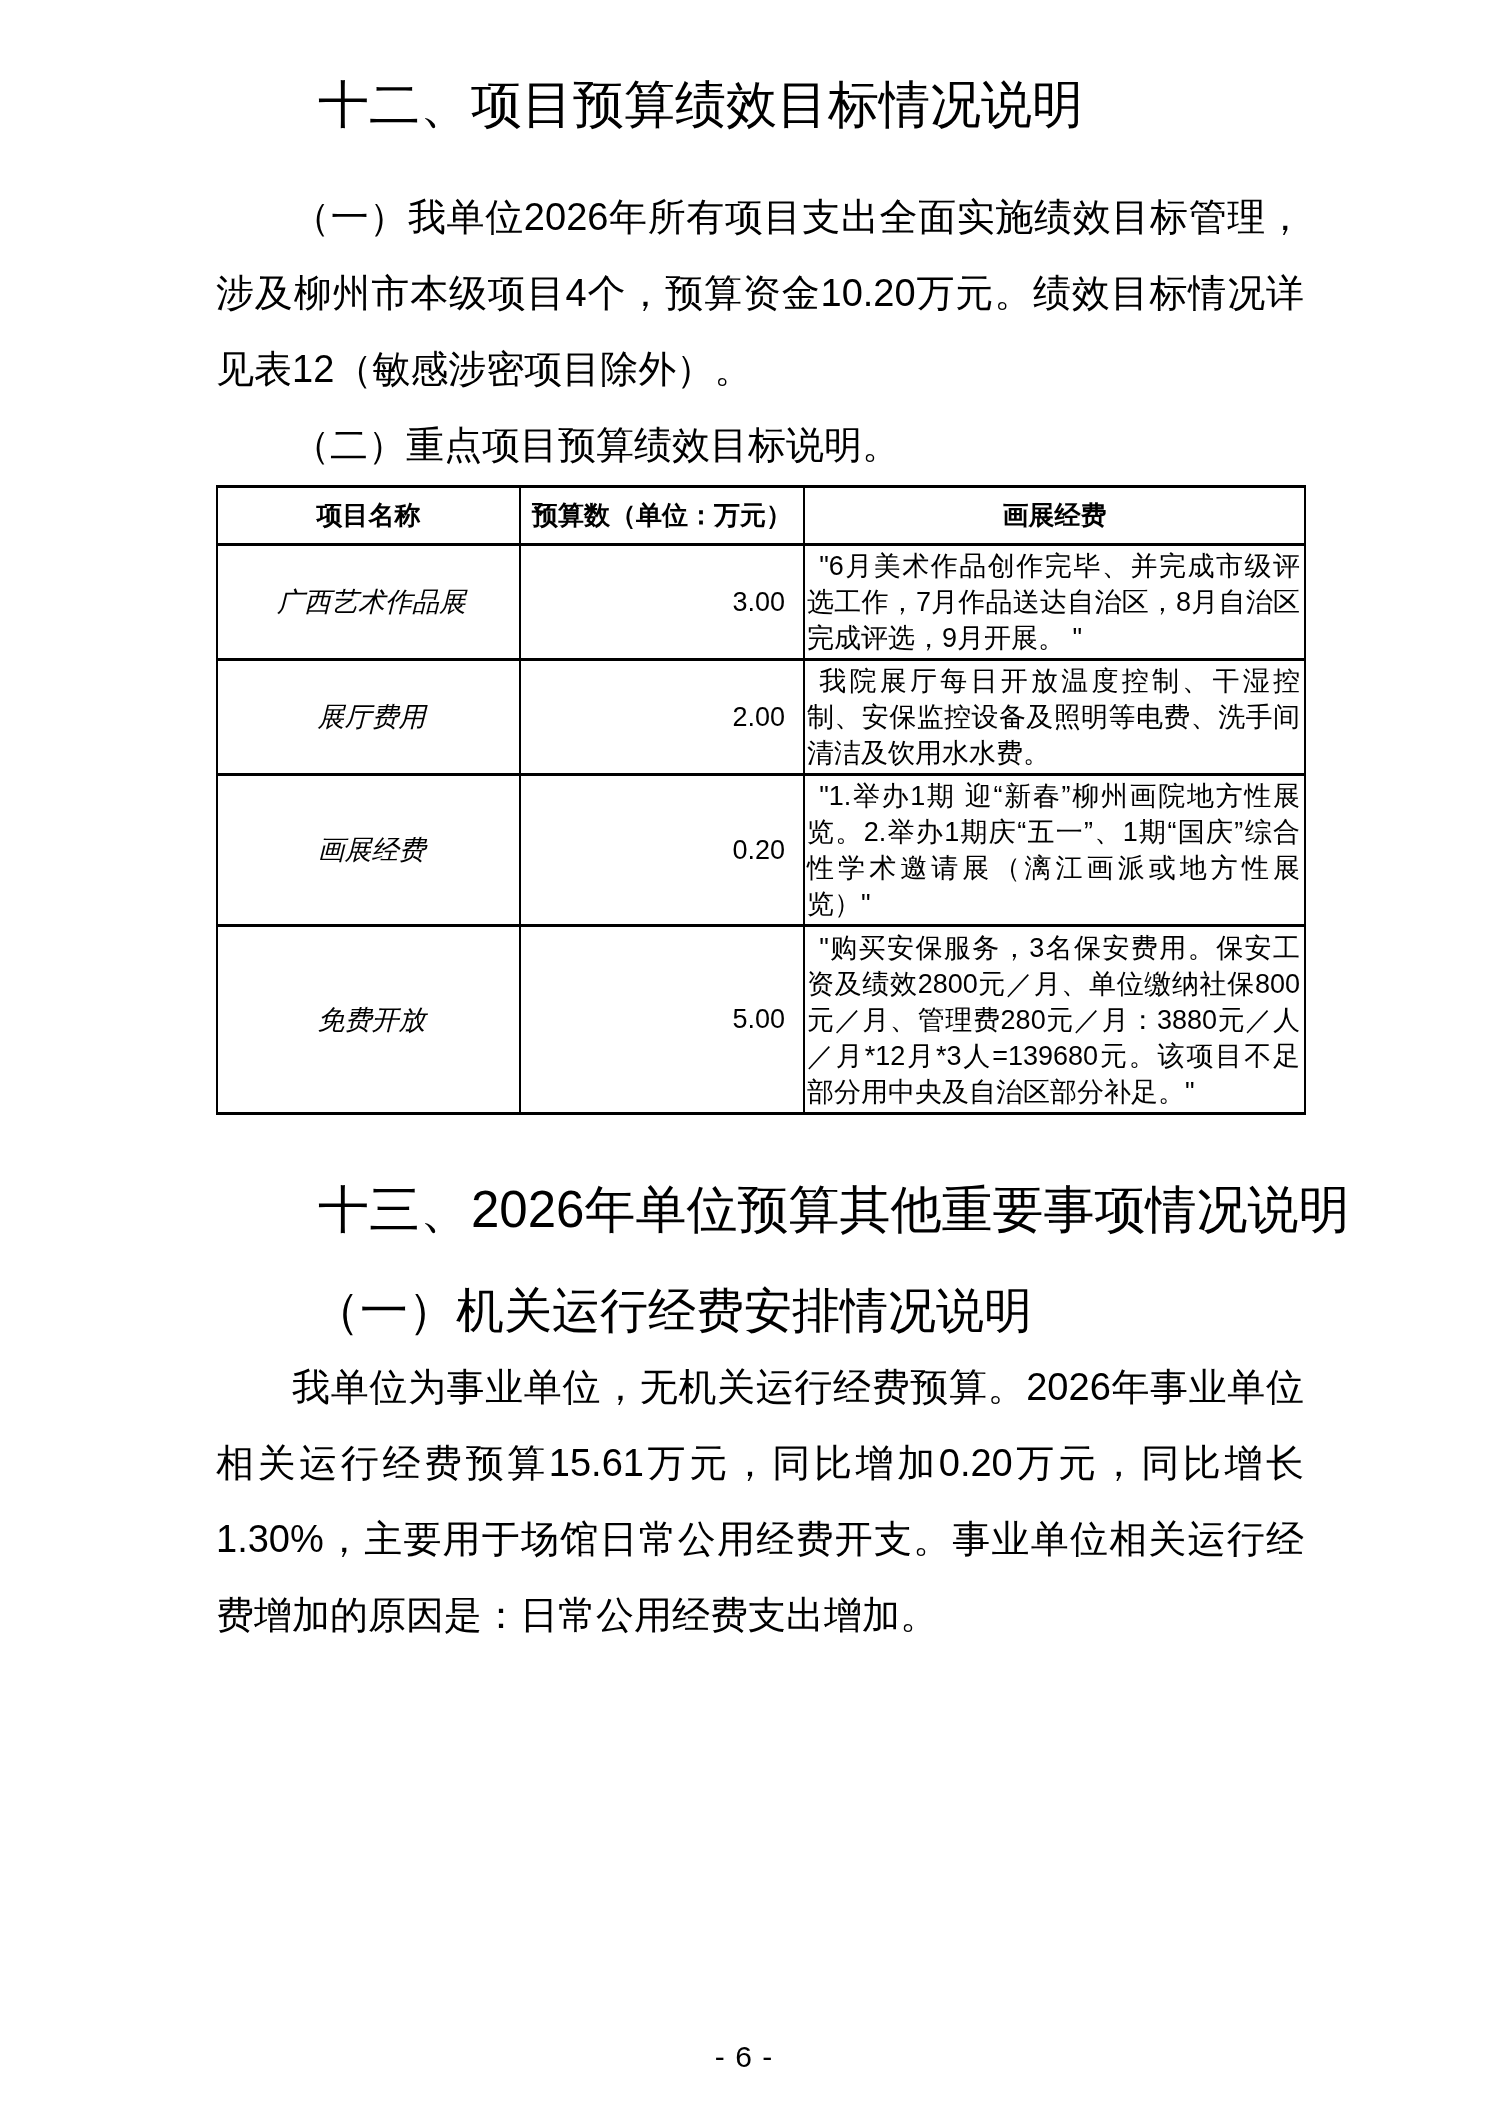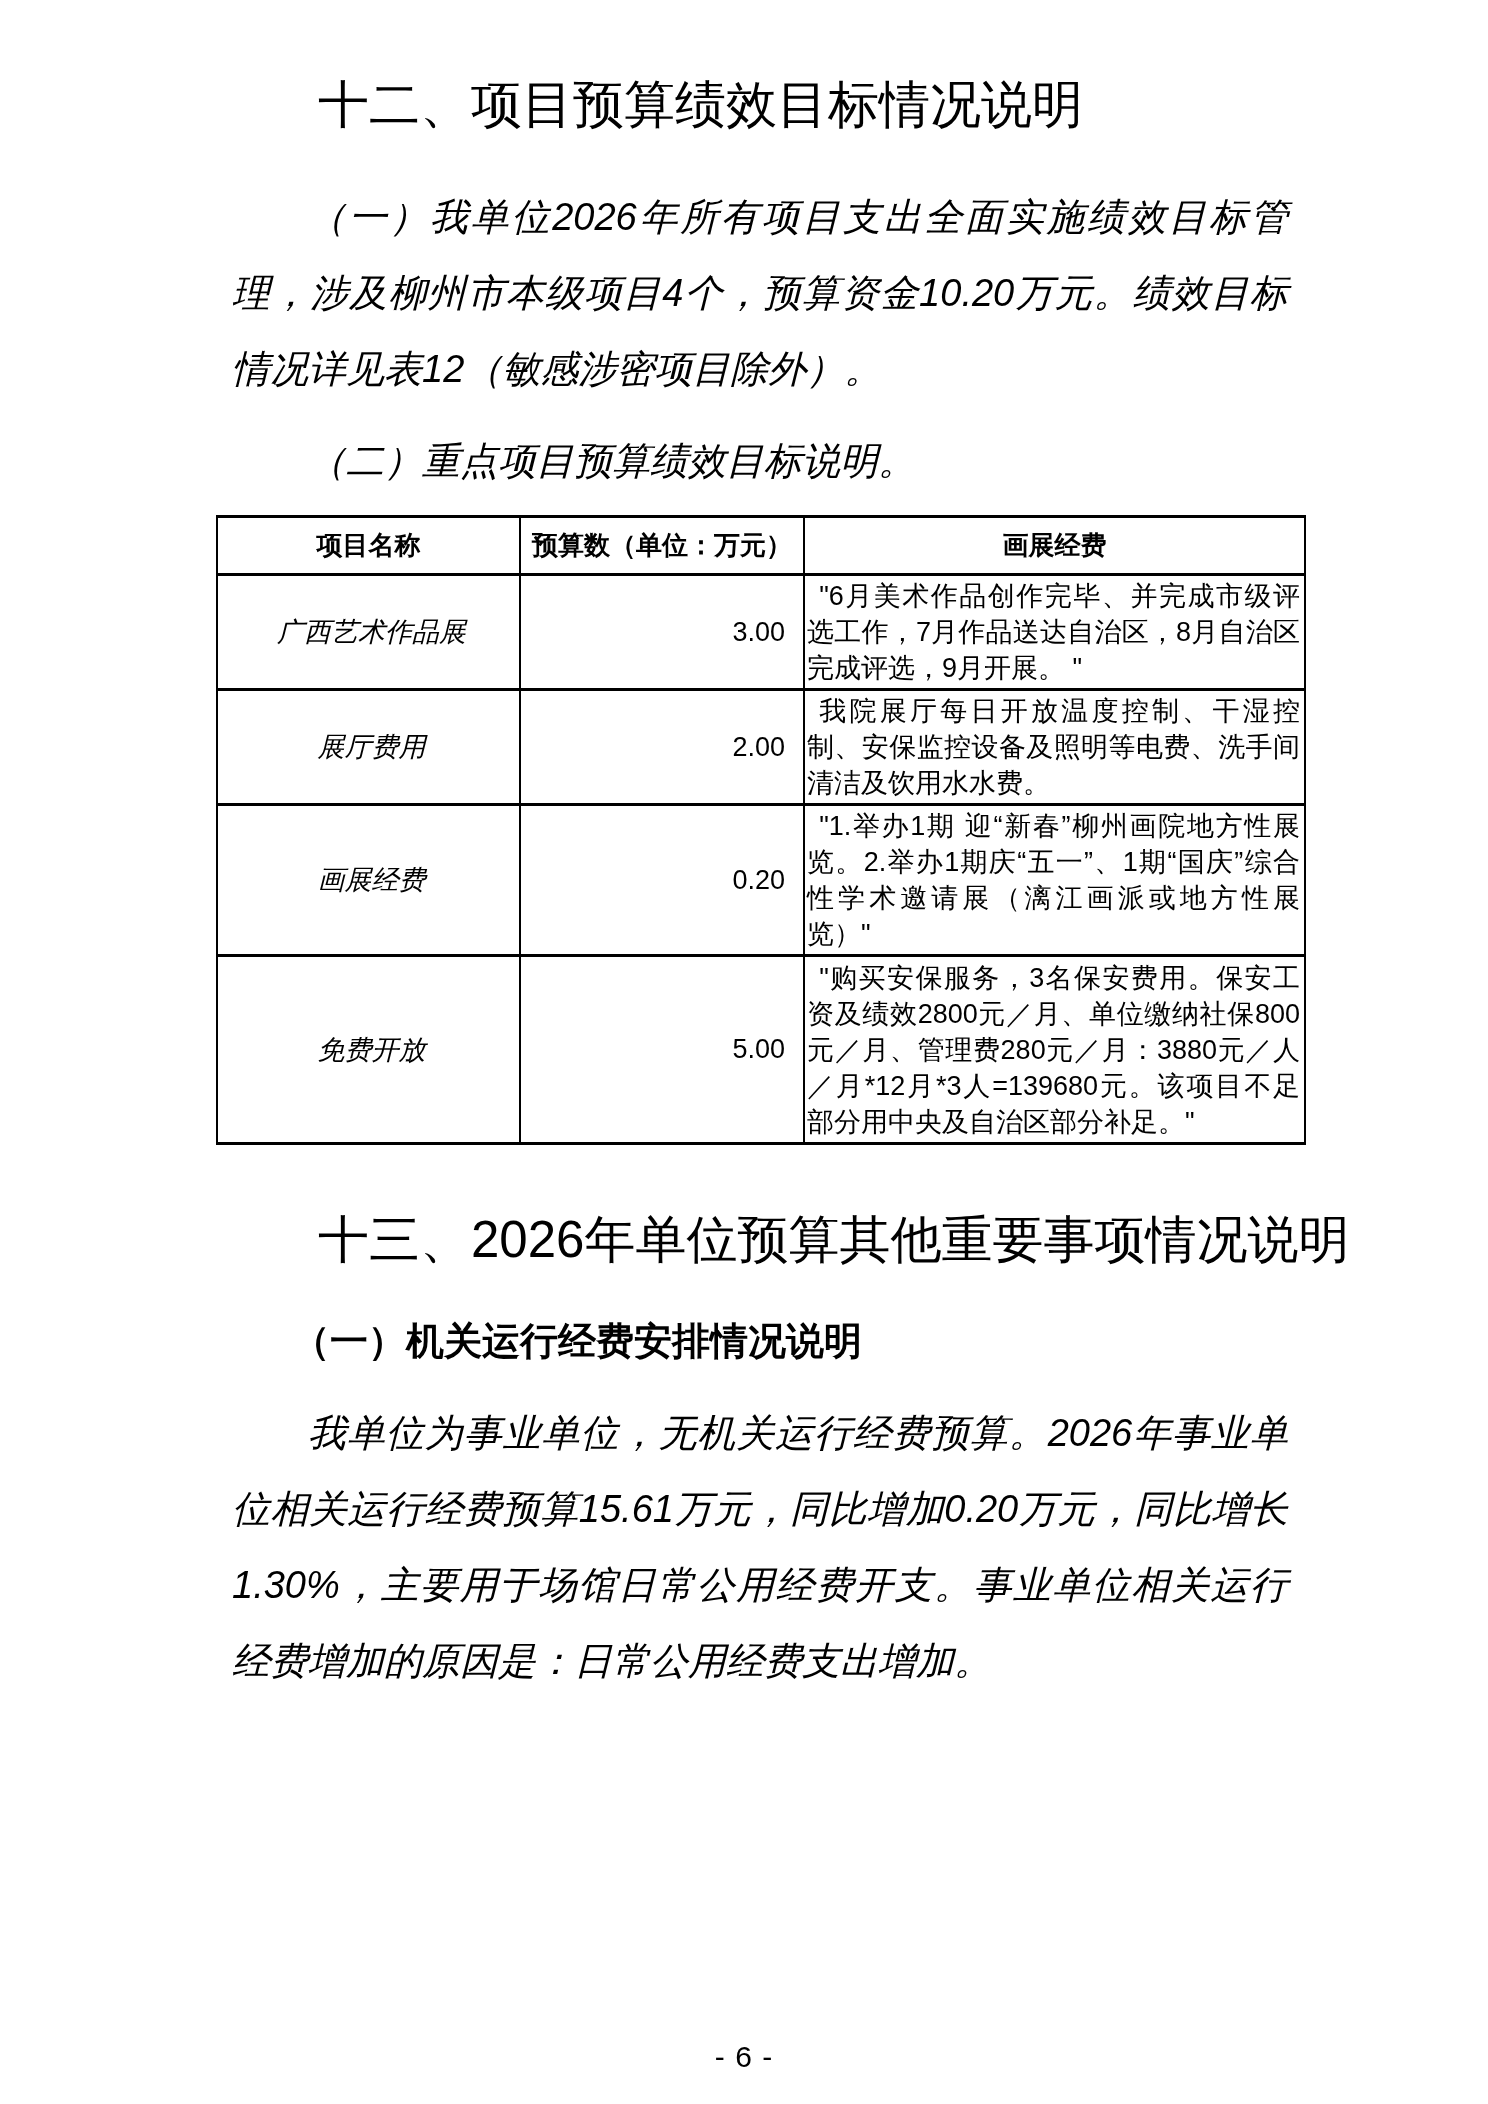--- a/index.html
+++ b/index.html
@@ -22,28 +22,27 @@
     line-height: 76px;
     margin: 0;
     text-indent: 2em;
     white-space: nowrap;
   }
   #s12-heading { margin-bottom: 36px; }
   #s13-heading { margin-top: 57px; }
   .para {
     font-size: 38px;
     line-height: 76px;
-    margin: 16px;
+    margin: 0;
     text-align: justify;
     text-indent: 2em;
-    font-style: italic;
   }
   .sub-heading {
-    font-size: 38px;
-    font-weight: 700;
+    font-size: 48px;
+    font-weight: 400;
     line-height: 76px;
     margin: 0;
     text-indent: 2em;
   }
   #sub1-heading { margin-top: 25px; }
 
   table.perf {
     width: 1088px;
     border-collapse: collapse;
     table-layout: fixed;

